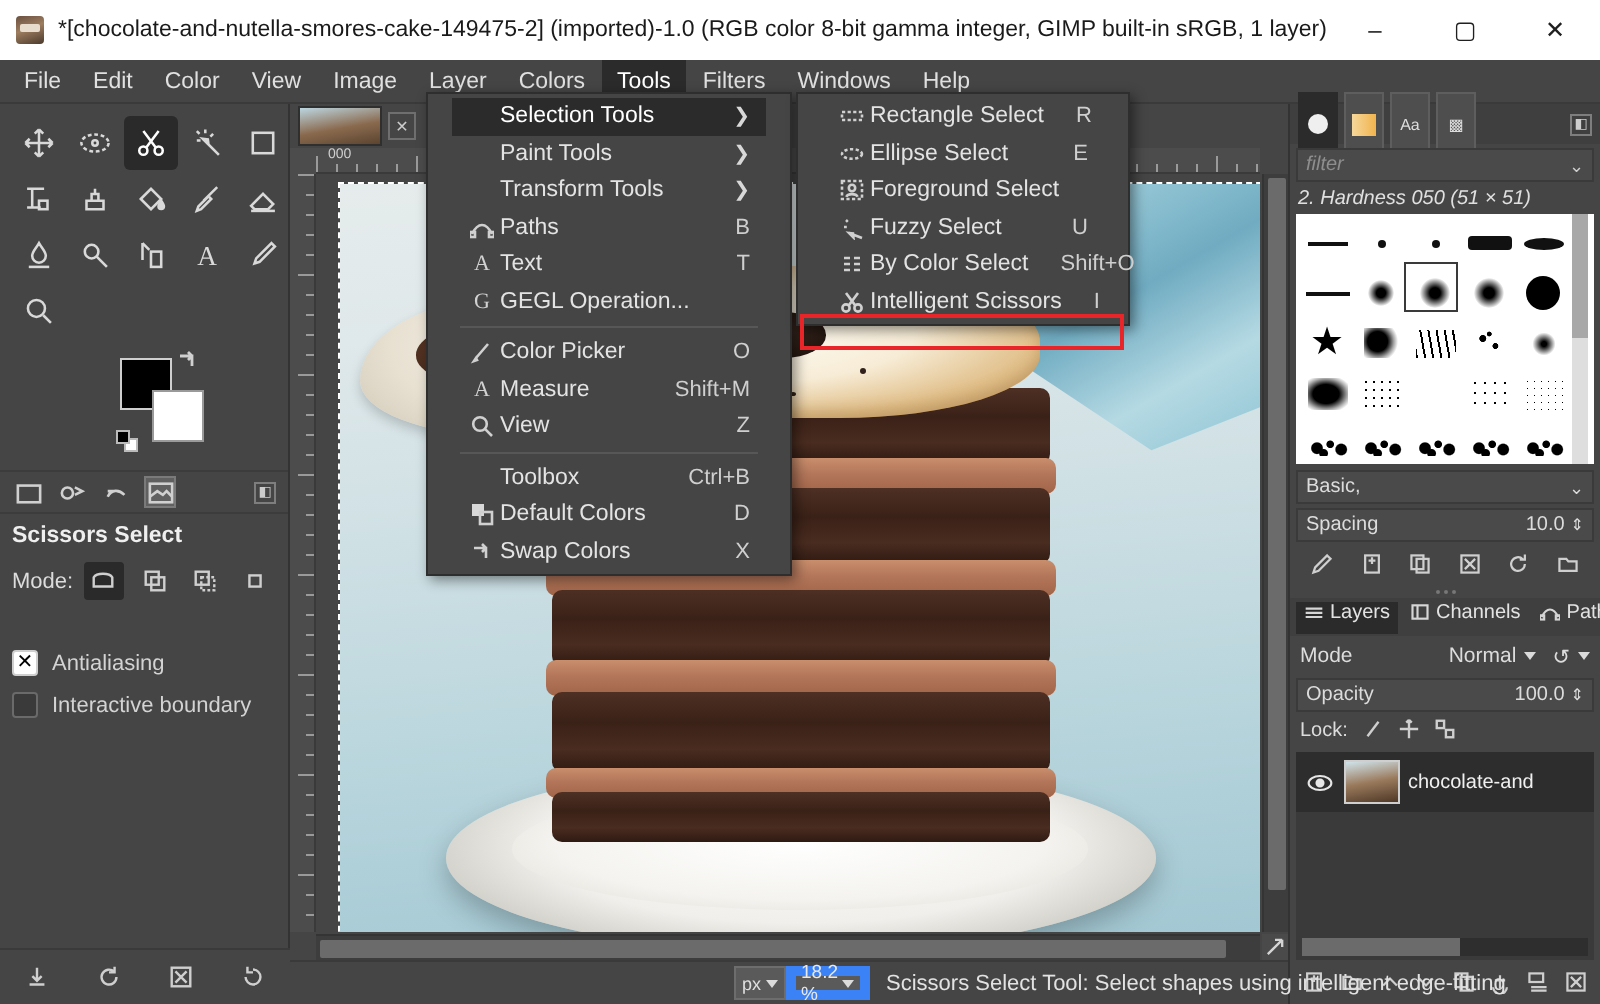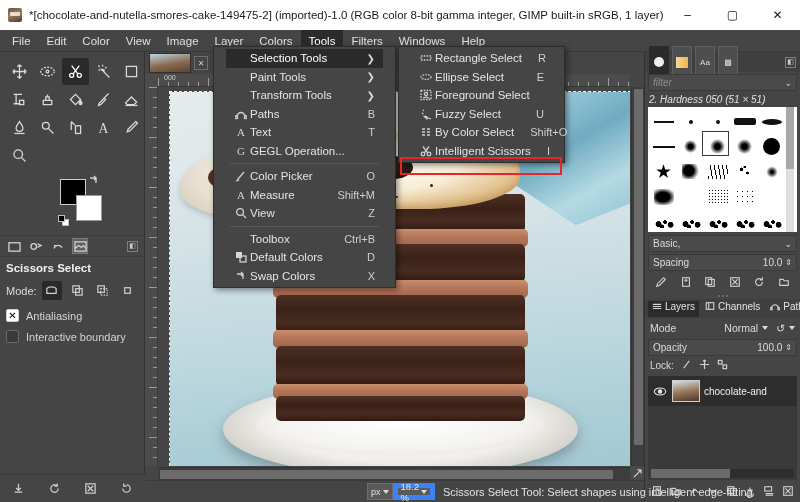--- a/index.html
+++ b/index.html
@@ -82,21 +82,21 @@
   }
   .mini-icons .mi { width:16px;height:16px;display:flex;align-items:center;justify-content:center;}
   .mini-icons .mi svg{width:13px;height:13px;stroke:#d0d0d0;fill:none;stroke-width:1.4;}
   .mini-icons .mi.boxed { background:#606060; border:1px solid #7a7a7a; }
   .mini-icons .spacer{flex:1;}
   .mini-icons .collapse { width:11px;height:11px;border:1px solid #7e7e7e;
         display:flex;align-items:center;justify-content:center;font-size:7px;color:#ccc;}
 
   .toolopts { flex:1; background:#454545; padding:5px 6px; overflow:hidden; }
   .toolopts h4 { font-size:11.5px; font-weight:bold; color:#efefef; margin-bottom:7px;}
-  .moderow { display:flex; align-items:center; gap:5px; margin-bottom:9px; }
+  .moderow { display:flex; align-items:center; gap:5px; margin-bottom:25px; }
   .moderow .lbl { font-size:11px; color:#dcdcdc; }
   .modebtn { width:21px;height:19px;border-radius:2px;display:flex;align-items:center;justify-content:center;}
   .modebtn svg{width:13px;height:13px;stroke:#cfcfcf;fill:none;stroke-width:1.3;}
   .modebtn.on { background:#2a2a2a; }
   .optrow { display:flex; align-items:center; gap:7px; margin-bottom:8px; font-size:11px; color:#d3d3d3;}
   .chk { width:13px;height:13px;background:#fff;border:1px solid #cfcfcf;border-radius:2px;
          display:flex;align-items:center;justify-content:center;color:#000;font-size:10px;line-height:1;}
   .chk.off { background:#3a3a3a; border:1px solid #6a6a6a; }
 
   

